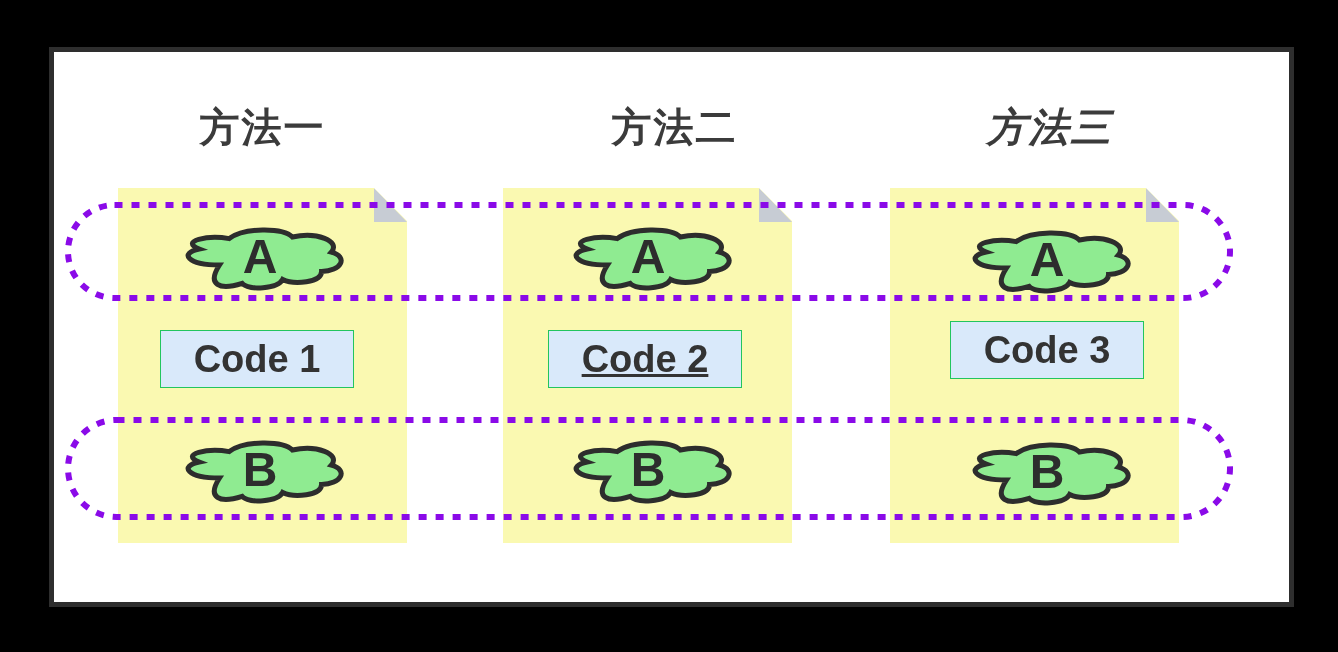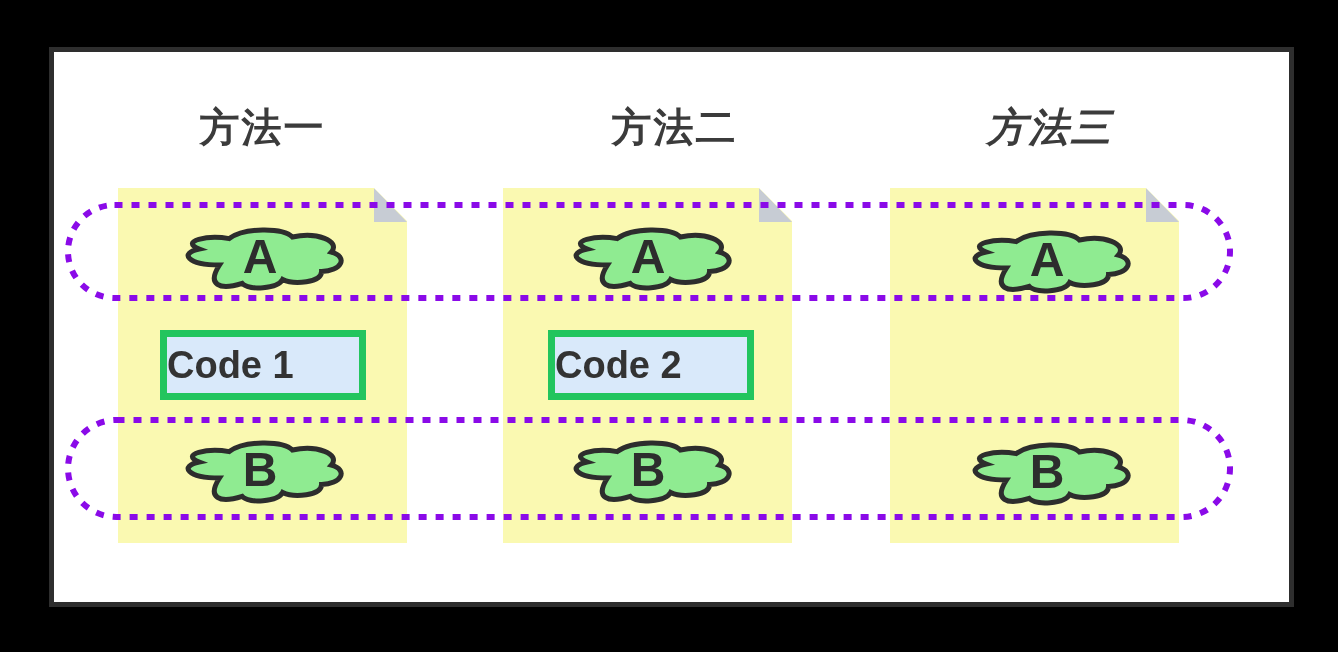--- a/index.html
+++ b/index.html
@@ -100,29 +100,30 @@
   .cloud-b2 { left: 567px; top: 430px; }
   .cloud-b3 { left: 966px; top: 432px; }
   .cloud-path { fill: #8feb91; stroke: #2d2d2d; stroke-width: 5px; }
 
   
   .code-box {
     position: absolute;
     width: 192px;
     height: 56px;
     background: #d9e9fa;
-    border: 7px solid #22c55e;
+    border: 1px solid #22c55e;
     z-index: 3;
+    text-align: center;
     line-height: 56px;
     font-size: 38px;
     font-weight: 700;
     color: #333333;
   }
   .code-1 { left: 160px; top: 330px; }
-  .code-2 { left: 548px; top: 330px; }
+  .code-2 { left: 548px; top: 330px; text-decoration: underline; }
   .code-3 { left: 950px; top: 321px; }
 </style>
 </head>
 <body>
 
 <div class="stage">
   <div class="frame"></div>
 
   <div class="col-title title-1">方法一</div>
   <div class="col-title title-2">方法二</div>
@@ -157,20 +158,21 @@
   </div>
   <div class="cloud cloud-a3">
     <svg viewBox="0 0 200 100" preserveAspectRatio="none" xmlns="http://www.w3.org/2000/svg">
       <path class="cloud-path" vector-effect="non-scaling-stroke" d="M50,60 C10,60 0,45 25,40 C0,30 36,22 62,27 C80,13 128,13 140,25 C170,18 200,30 188,44 C210,50 200,68 176,68 C176,82 142,85 128,78 C122,90 86,92 78,83 C50,92 34,85 50,60 Z"></path>
     </svg>
     <div class="cloud-label">A</div>
   </div>
 
   <div class="code-box code-1">Code 1</div>
   <div class="code-box code-2">Code 2</div>
+  <div class="code-box code-3">Code 3</div>
 
   <div class="cloud cloud-b1">
     <svg viewBox="0 0 200 100" preserveAspectRatio="none" xmlns="http://www.w3.org/2000/svg">
       <path class="cloud-path" vector-effect="non-scaling-stroke" d="M50,60 C10,60 0,45 25,40 C0,30 36,22 62,27 C80,13 128,13 140,25 C170,18 200,30 188,44 C210,50 200,68 176,68 C176,82 142,85 128,78 C122,90 86,92 78,83 C50,92 34,85 50,60 Z"></path>
     </svg>
     <div class="cloud-label">B</div>
   </div>
   <div class="cloud cloud-b2">
     <svg viewBox="0 0 200 100" preserveAspectRatio="none" xmlns="http://www.w3.org/2000/svg">
       <path class="cloud-path" vector-effect="non-scaling-stroke" d="M50,60 C10,60 0,45 25,40 C0,30 36,22 62,27 C80,13 128,13 140,25 C170,18 200,30 188,44 C210,50 200,68 176,68 C176,82 142,85 128,78 C122,90 86,92 78,83 C50,92 34,85 50,60 Z"></path>

